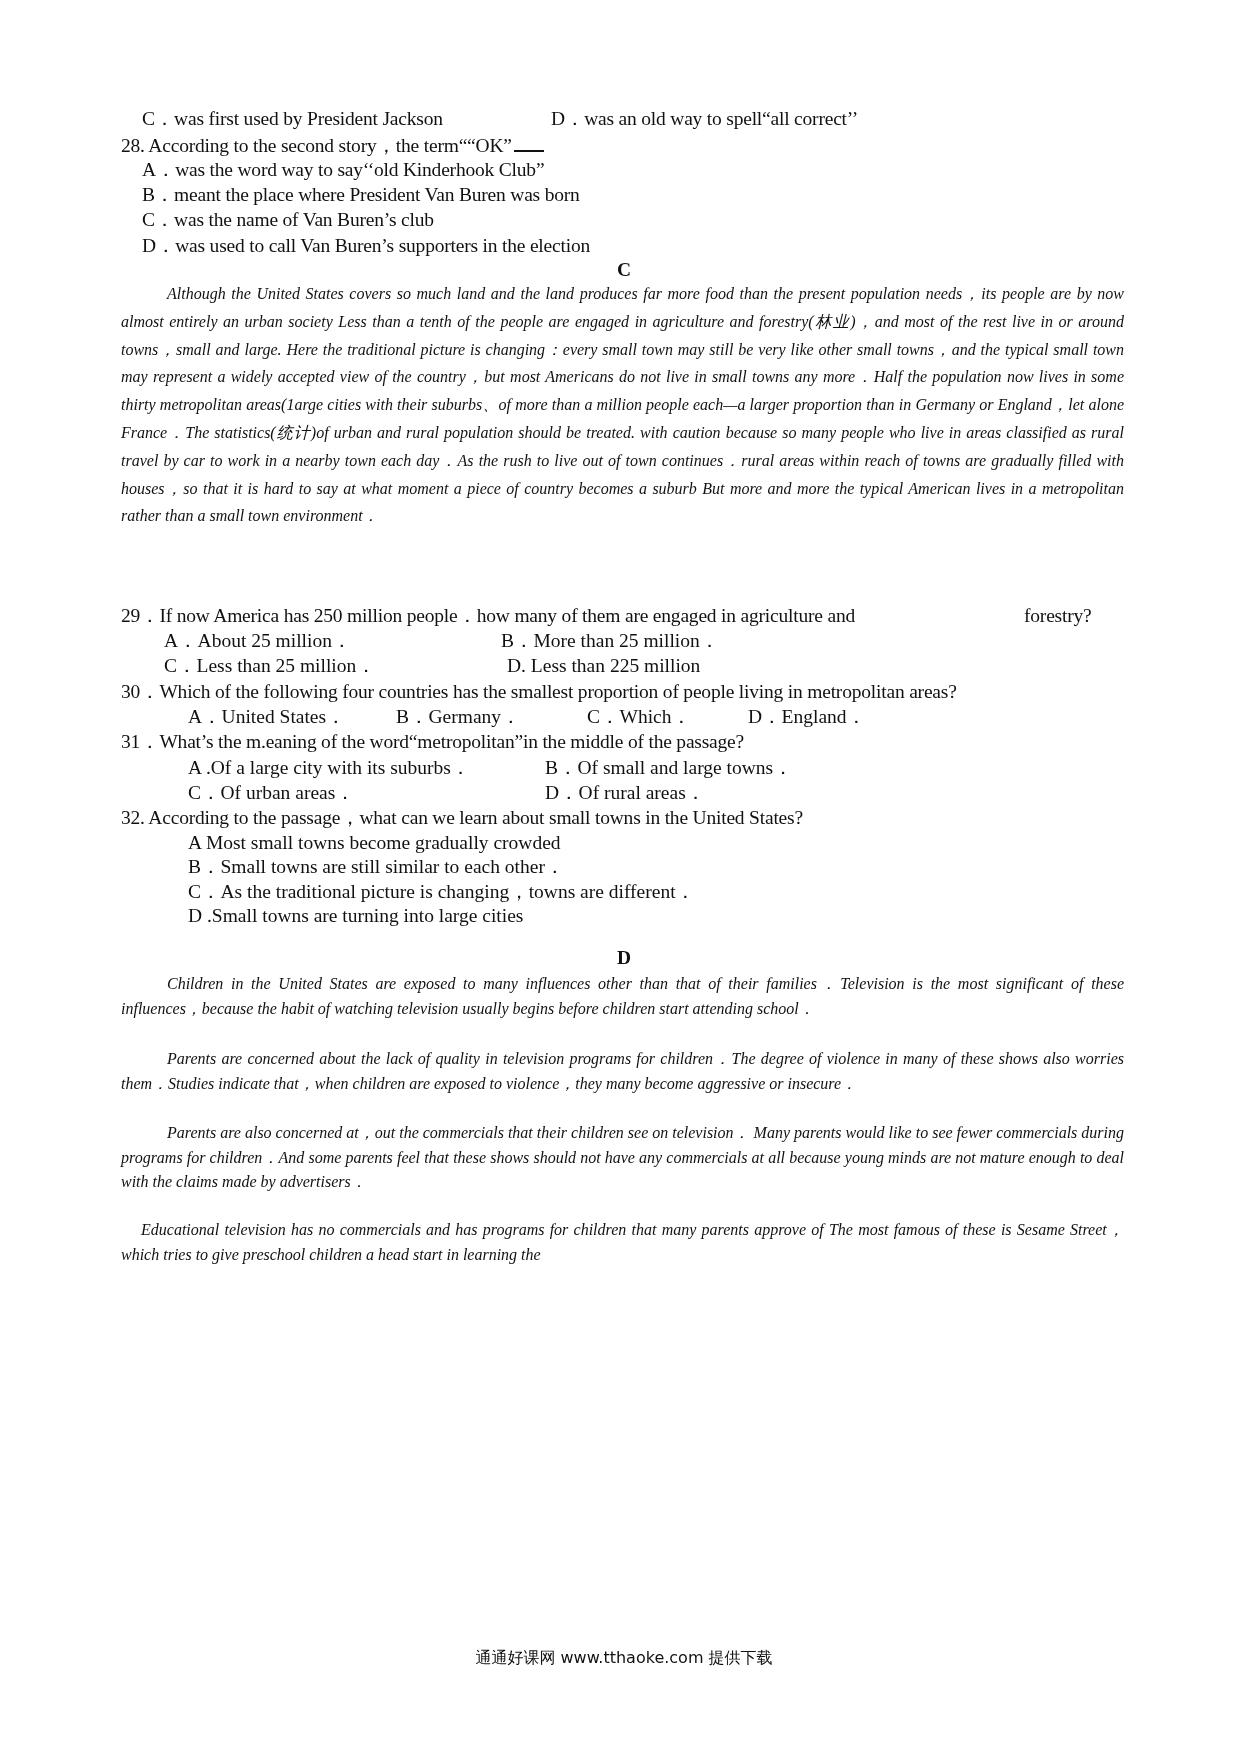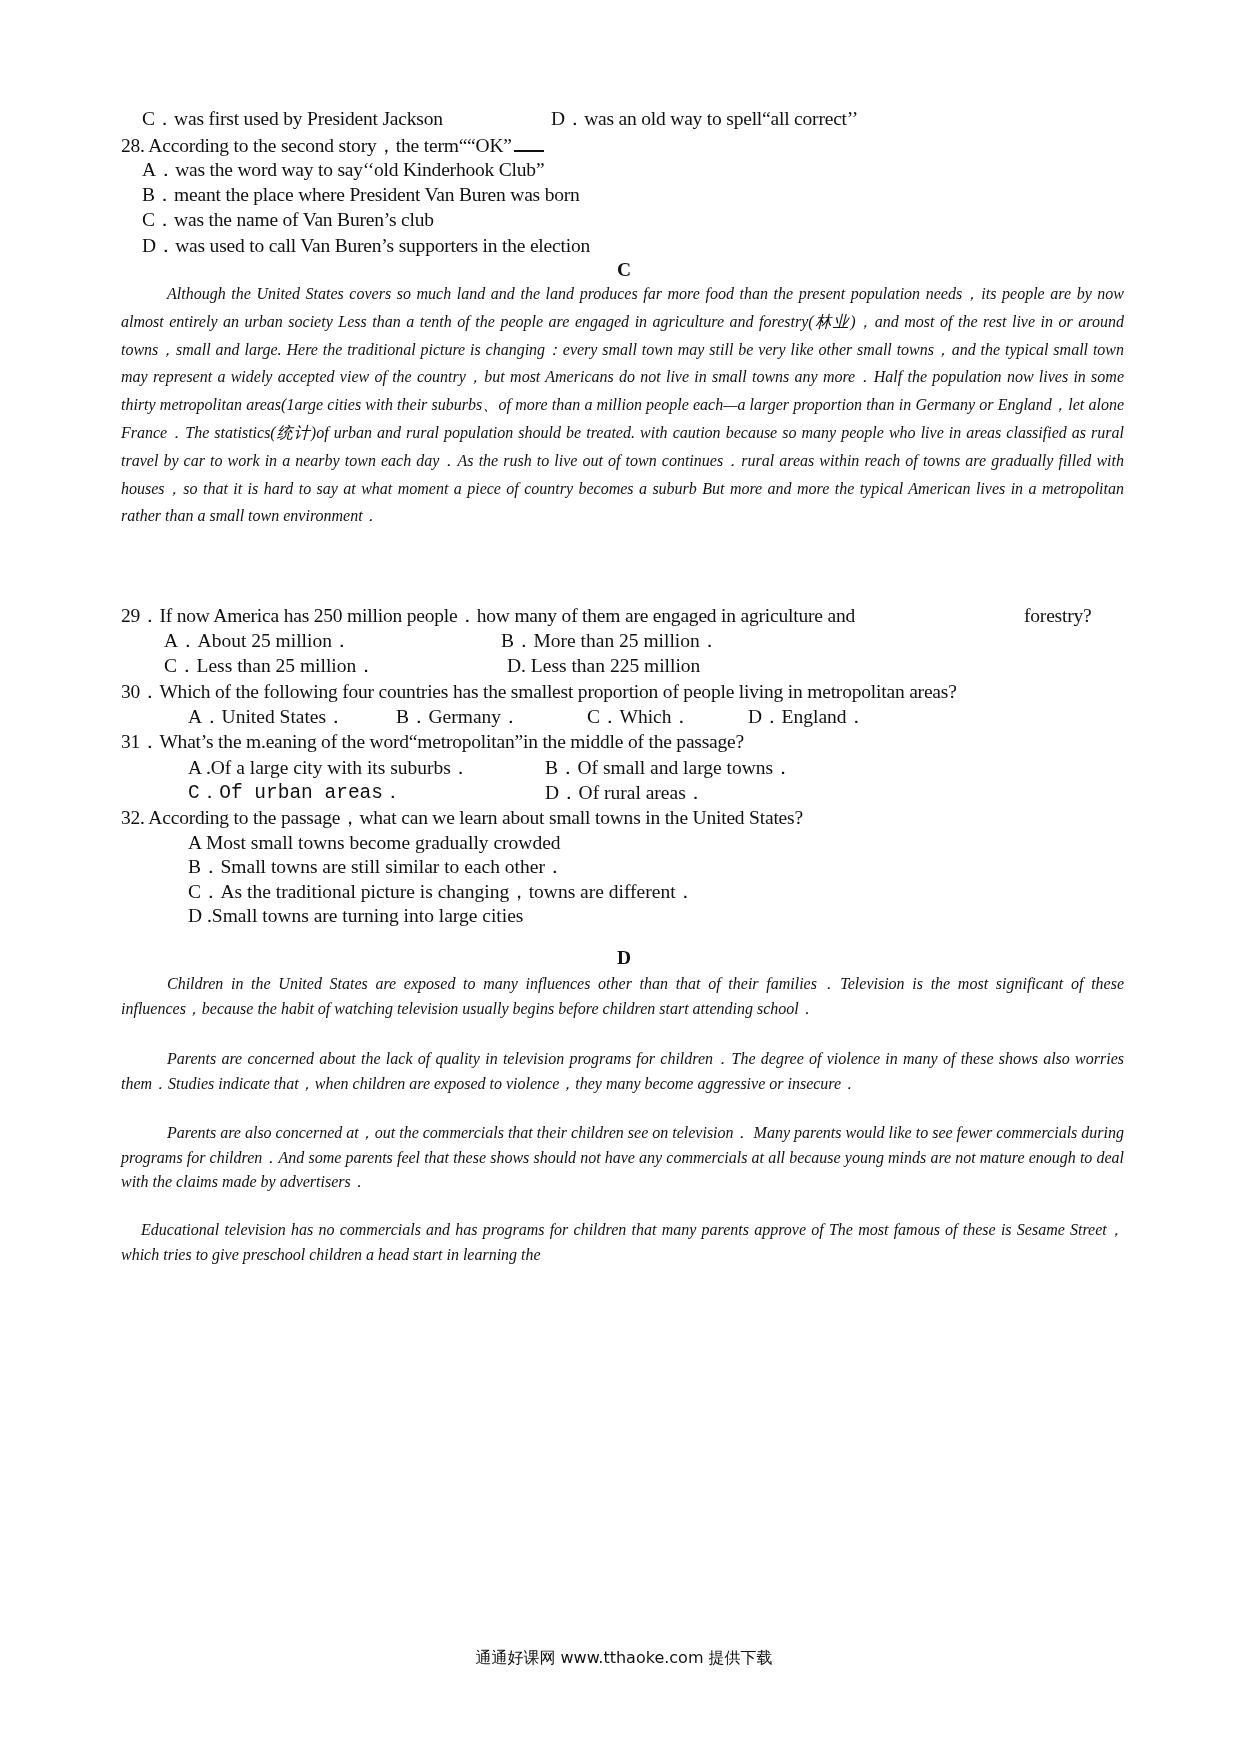--- a/index.html
+++ b/index.html
@@ -39,21 +39,21 @@
 
   <div class="line" style="left:117px; top:679px;">30．Which of the following four countries has the smallest proportion of people living in metropolitan areas?</div>
   <div class="opt" style="left:184px; top:704px;">A．United States．</div>
   <div class="opt" style="left:392px; top:704px;">B．Germany．</div>
   <div class="opt" style="left:583px; top:704px;">C．Which．</div>
   <div class="opt" style="left:744px; top:704px;">D．England．</div>
 
   <div class="line" style="left:117px; top:729px;">31．What’s the m.eaning of the word“metropolitan”in the middle of the passage?</div>
   <div class="opt" style="left:184px; top:755px;">A .Of a large city with its suburbs．</div>
   <div class="opt" style="left:541px; top:755px;">B．Of small and large towns．</div>
-  <div class="opt" style="left:184px; top:780px;font-family:Liberation Mono, monospace;">C．Of urban areas．</div>
+  <div class="opt" style="left:184px; top:780px;">C．Of urban areas．</div>
   <div class="opt" style="left:541px; top:780px;">D．Of rural areas．</div>
 
   <div class="line" style="left:117px; top:805px;">32.   According to the passage，what can we learn about small towns in the United States?</div>
   <div class="opt" style="left:184px; top:830px;">A Most small towns become gradually crowded</div>
   <div class="opt" style="left:184px; top:854px;">B．Small towns are still similar to each other．</div>
   <div class="opt" style="left:184px; top:879px;">C．As the traditional picture is changing，towns are different．</div>
   <div class="opt" style="left:184px; top:903px;">D .Small towns are turning into large cities</div>
 
   <div class="center-heading" style="top:945px;">D</div>
   <div class="para" style="top:971px; line-height:25.3px;"><span class="indent"></span><span>Children in the United States are exposed to many influences other than that of their families．Television is the most significant of these influences，because the habit of watching television usually begins before children start attending school．</span></div>

